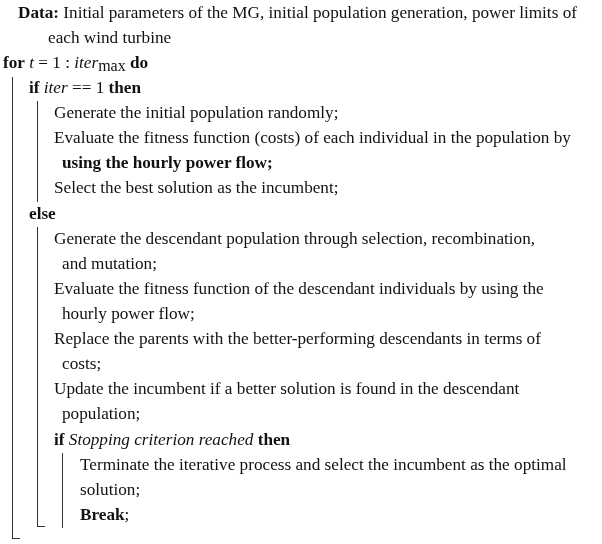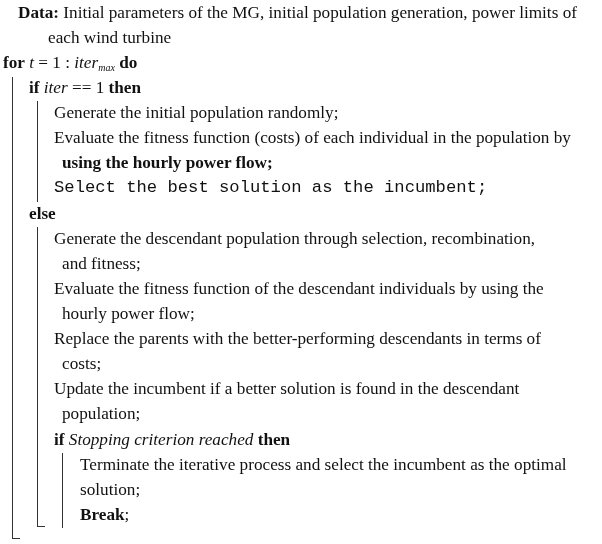--- a/index.html
+++ b/index.html
@@ -3,21 +3,21 @@
 <meta charset="utf-8">
 <style>
   html, body { margin:0; padding:0; background:#fff; }
   body { width:602px; height:544px; position:relative; overflow:hidden;
          font-family:"DejaVu Serif","Liberation Serif",serif; color:#111; }
   #algo { position:absolute; left:0; top:0; width:602px; height:544px;
           font-family:"Liberation Serif","DejaVu Serif",serif; font-size:17.2px; }
   .ln { position:absolute; white-space:nowrap; line-height:25px; height:25px; }
   .kw { font-weight:bold; }
   .it { font-style:italic; }
-  .sub { font-style:italic; font-size:10px; vertical-align:-3px; }
+  .sub { font-size:16px; vertical-align:-3px; }
   .vbar { position:absolute; width:1px; background:#333; }
   .hbar { position:absolute; height:1px; background:#333; }
 </style>
 </head>
 <body>
 
 <div id="algo">
 
   <div class="ln" style="left:6px;top:0px;margin-left:12px;">
     <span class="kw">Data:</span>
@@ -36,28 +36,28 @@
 
   <div class="ln" style="left:29px;top:75px;">
     <span class="kw">if</span>
     <span class="it">iter</span><span> == 1 </span><span class="kw">then</span>
   </div>
   <div class="vbar" style="left:37px;top:101px;height:101px;"></div>
 
   <div class="ln" style="left:54px;top:100px;text-align:right;">Generate the initial population randomly;</div>
   <div class="ln" style="left:54px;top:125px;">Evaluate the fitness function (costs) of each individual in the population by</div>
   <div class="ln" style="left:62px;top:150px;font-weight:bold;">using the hourly power flow;</div>
-  <div class="ln" style="left:54px;top:175px;font-family:Liberation Mono, monospace;">Select the best solution as the incumbent;</div>
+  <div class="ln" style="left:54px;top:175px;">Select the best solution as the incumbent;</div>
 
   <div class="ln kw" style="left:29px;top:201px;">else</div>
   <div class="vbar" style="left:37px;top:227px;height:300px;"></div>
   <div class="hbar" style="left:37px;top:526px;width:8px;"></div>
 
   <div class="ln" style="left:54px;top:226px;">Generate the descendant population through selection, recombination,</div>
-  <div class="ln" style="left:62px;top:251px;">and fitness;</div>
+  <div class="ln" style="left:62px;top:251px;">and mutation;</div>
   <div class="ln" style="left:54px;top:276px;">Evaluate the fitness function of the descendant individuals by using the</div>
   <div class="ln" style="left:62px;top:301px;">hourly power flow;</div>
   <div class="ln" style="left:54px;top:326px;">Replace the parents with the better-performing descendants in terms of</div>
   <div class="ln" style="left:62px;top:351px;">costs;</div>
   <div class="ln" style="left:54px;top:376px;">Update the incumbent if a better solution is found in the descendant</div>
   <div class="ln" style="left:62px;top:401px;">population;</div>
 
   <div class="ln" style="left:54px;top:427px;">
     <span class="kw">if</span>
     <span class="it">Stopping criterion reached</span>

